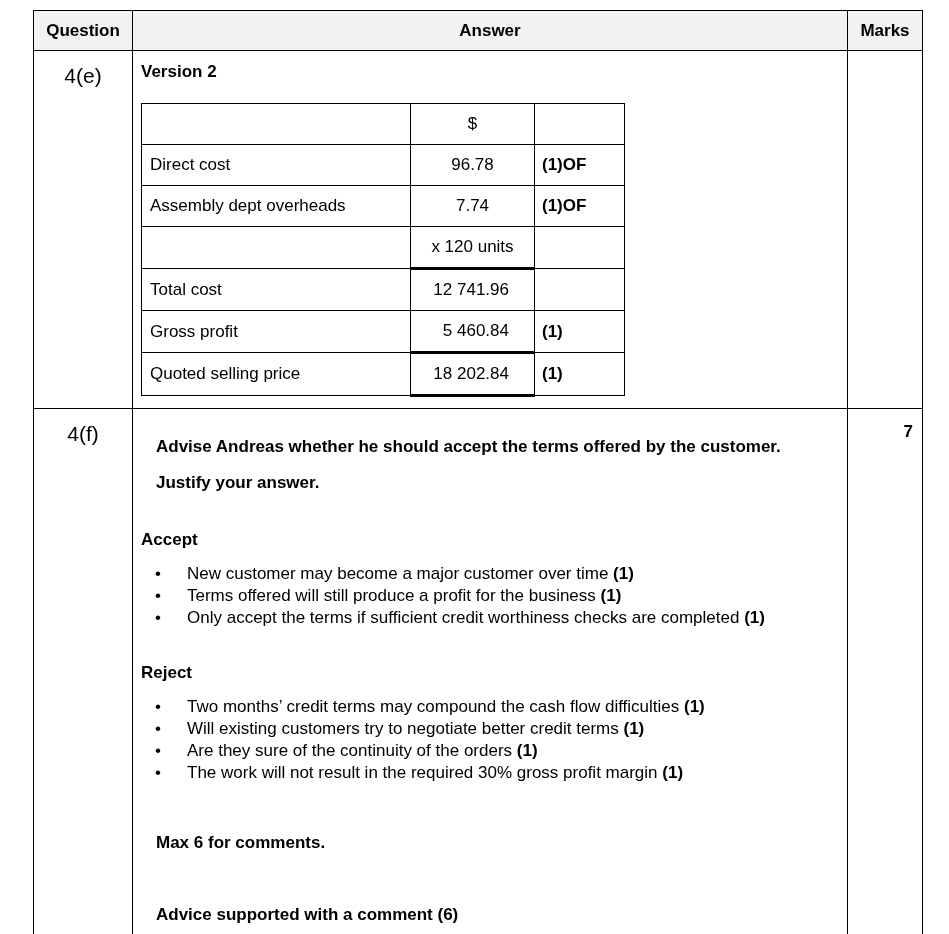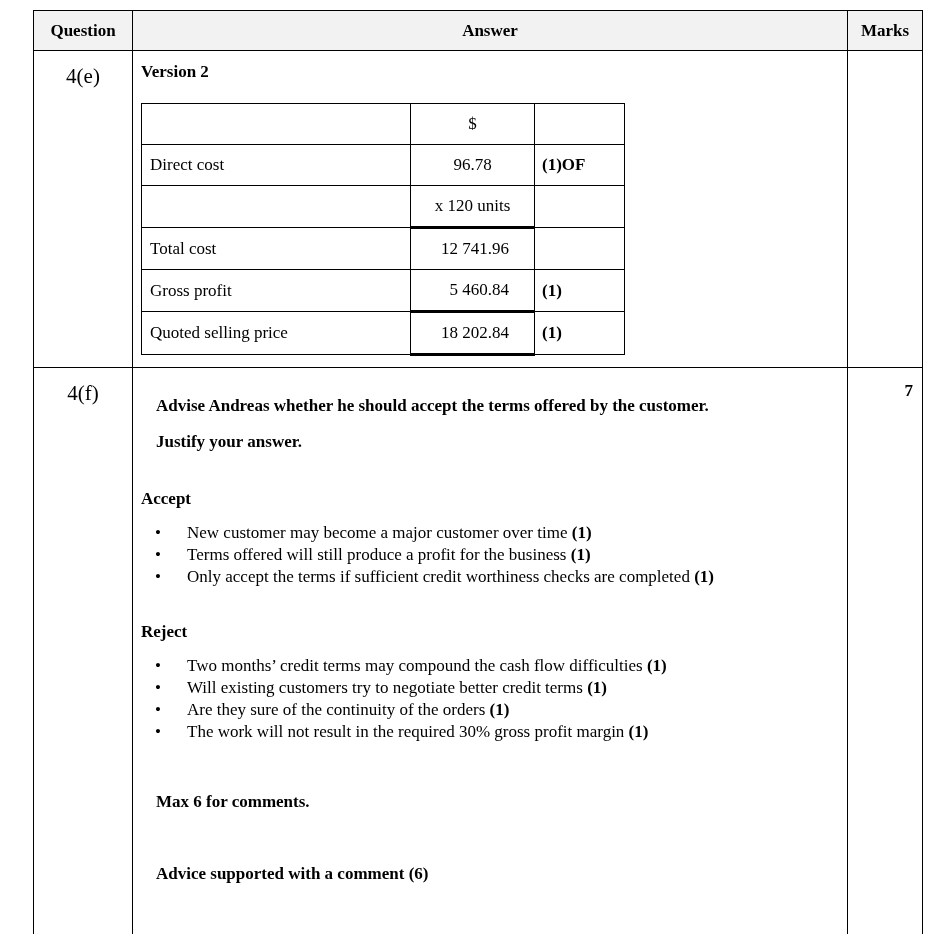--- a/index.html
+++ b/index.html
@@ -1,18 +1,18 @@
 <!DOCTYPE html>
 <html><head>
 <meta charset="utf-8">
 <style>
   html, body { margin: 0; padding: 0; background: #ffffff; }
   body { width: 949px; height: 934px; position: relative; font-family: "Liberation Sans", sans-serif; color: #000; overflow: hidden; }
   .outer { position: absolute; left: 33px; top: 10px; width: 890px; border-collapse: collapse; table-layout: fixed; }
-  .outer td, .outer th { border: 1px solid #000; vertical-align: top; padding: 0; font-family: Liberation Serif, serif; }
+  .outer td, .outer th { border: 1px solid #000; vertical-align: top; padding: 0; }
   .outer th { background: #f2f2f2; font-weight: bold; font-size: 17px; height: 39px; vertical-align: middle; }
   .col-q { width: 99px; }
   .col-m { width: 75px; }
   .qcell { text-align: center; font-size: 21px; padding-top: 13px !important; }
   .mcell { text-align: right; font-size: 17px; font-weight: bold; padding: 13px 9px 0 0 !important; }
   .ans { padding: 11px 8px 0 8px !important; font-size: 17px; }
   .bold { font-weight: bold; }
   .inner { border-collapse: collapse; table-layout: fixed; margin-top: 21px; margin-bottom: 11px; }
   .inner td { border: 1px solid #000; height: 40px; vertical-align: middle; font-size: 17px; padding: 0; }
   .inner .c1 { width: 260px; padding-left: 8px; }
@@ -52,20 +52,25 @@
       <table class="inner">
         <tbody>
               <tr>
           <td class="c1"></td>
           <td class="c2">$</td>
           <td class="c3"></td>
         </tr>
         <tr>
           <td class="c1">Direct cost</td>
           <td class="c2">96.78</td>
+          <td class="c3">(1)OF</td>
+        </tr>
+        <tr>
+          <td class="c1">Assembly dept overheads</td>
+          <td class="c2">7.74</td>
           <td class="c3">(1)OF</td>
         </tr>
         <tr>
           <td class="c1"></td>
           <td class="c2 thick-bot">x 120 units</td>
           <td class="c3"></td>
         </tr>
         <tr>
           <td class="c1">Total cost</td>
           <td class="c2 r">12 741.96</td>

